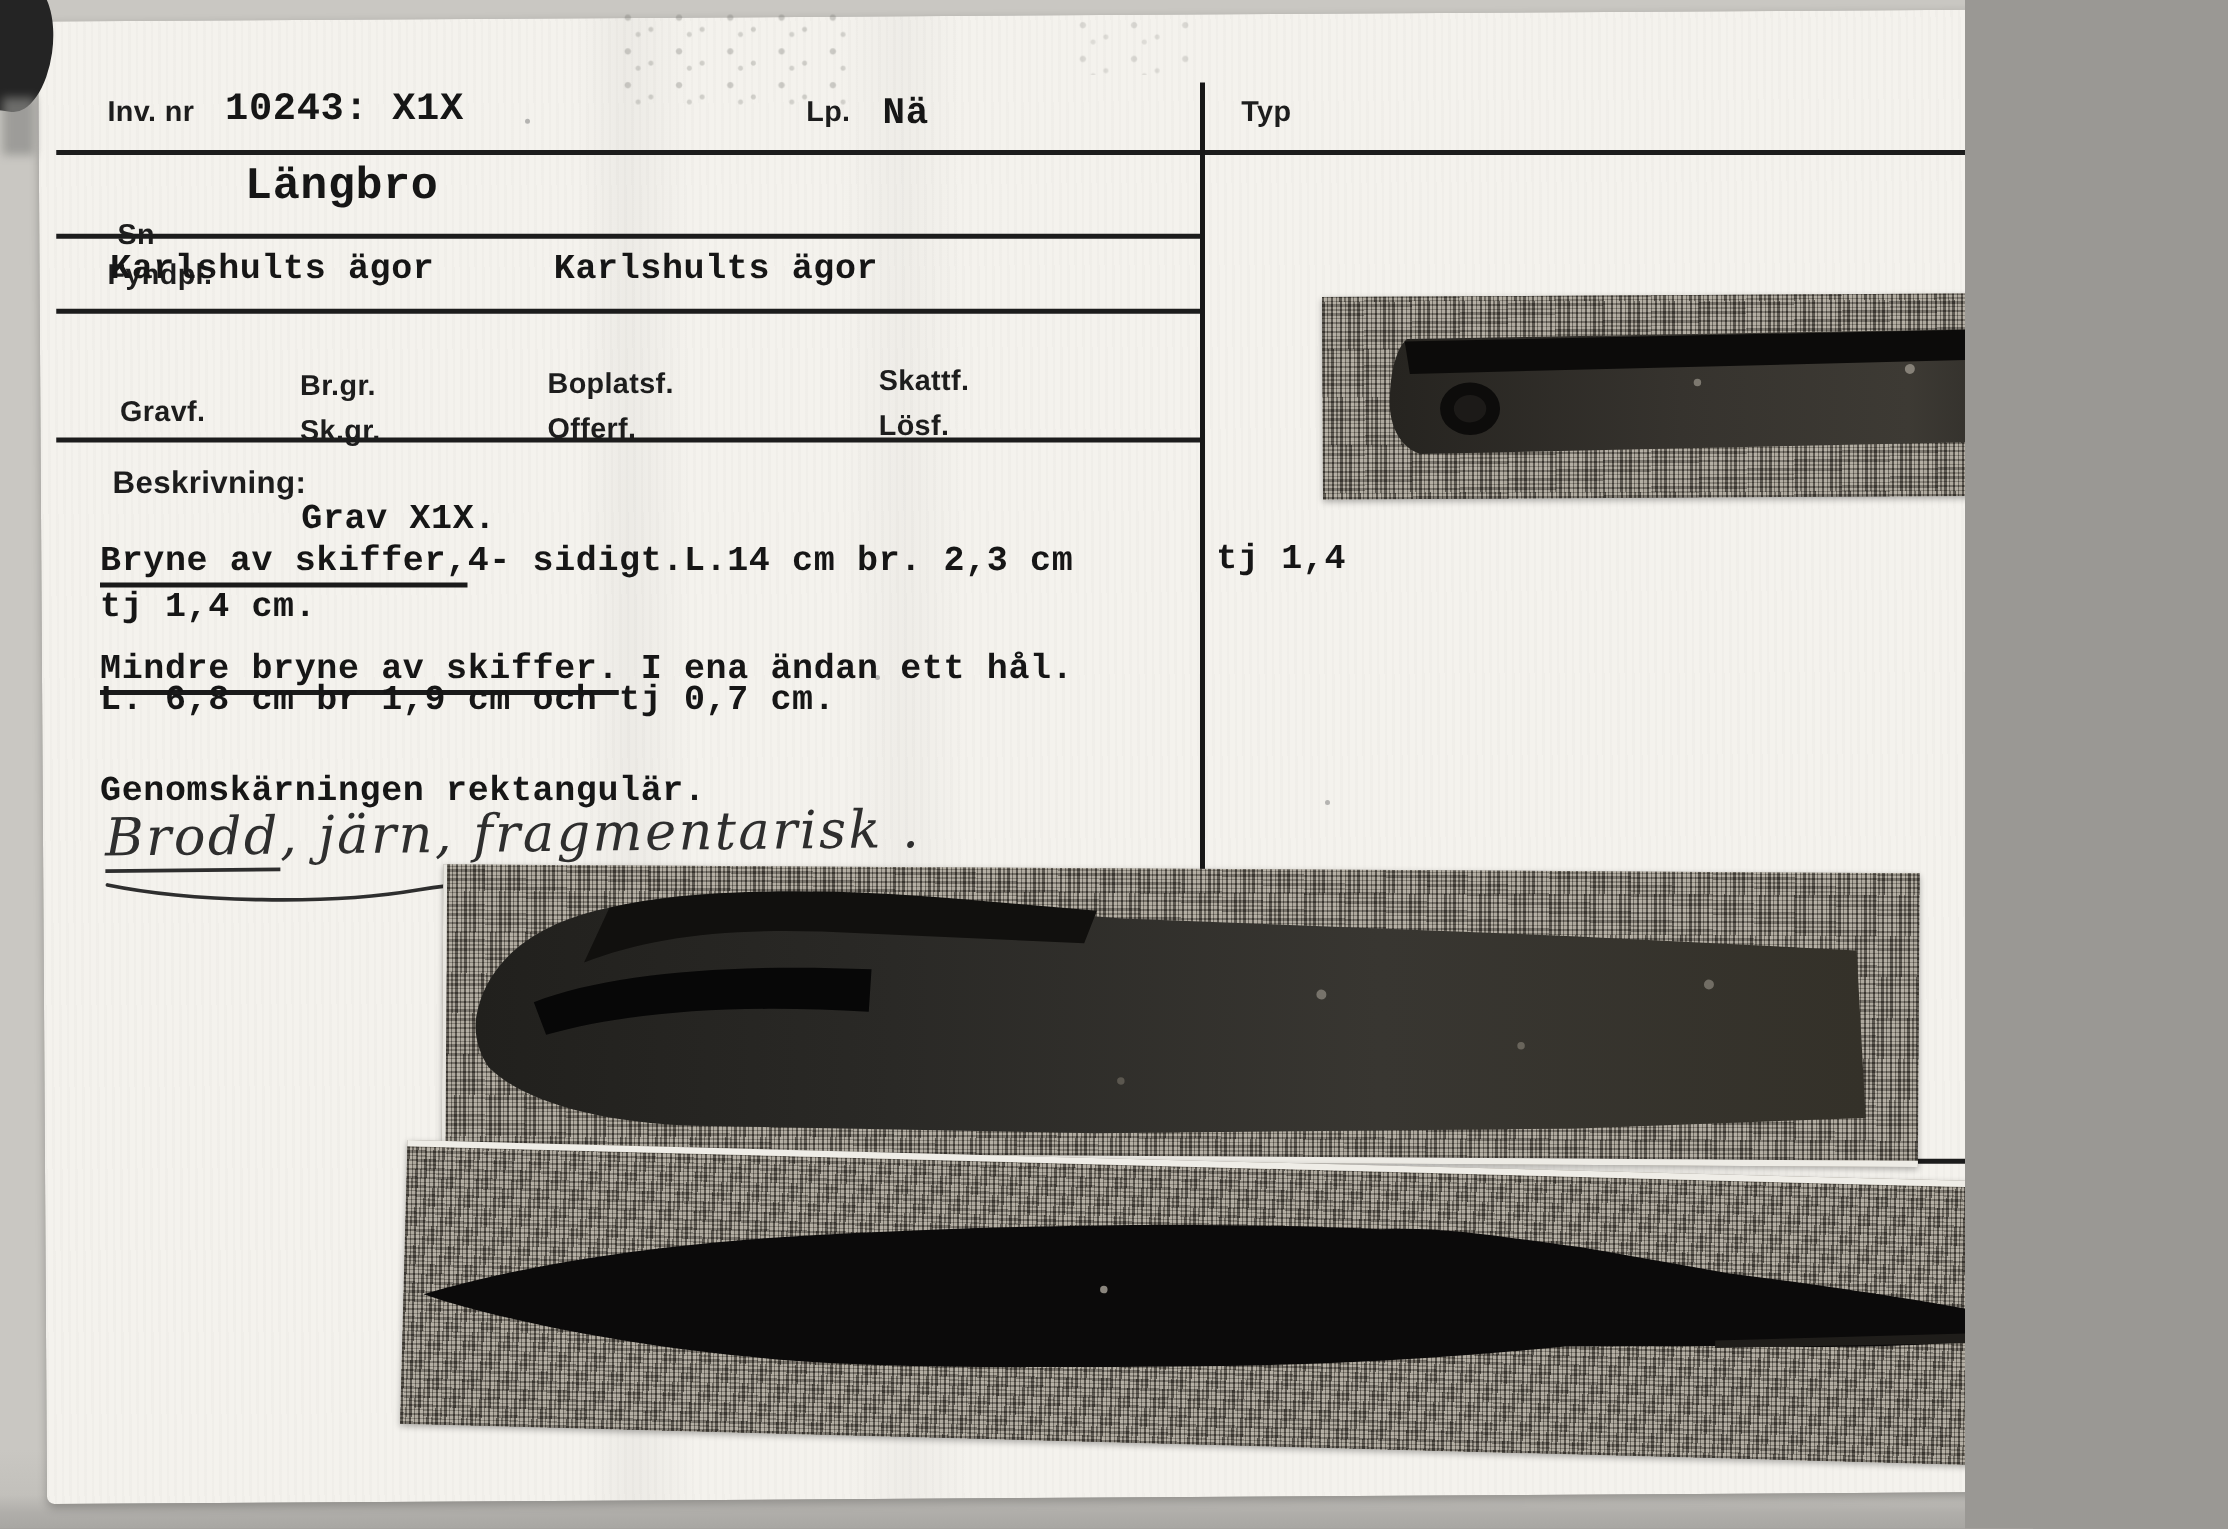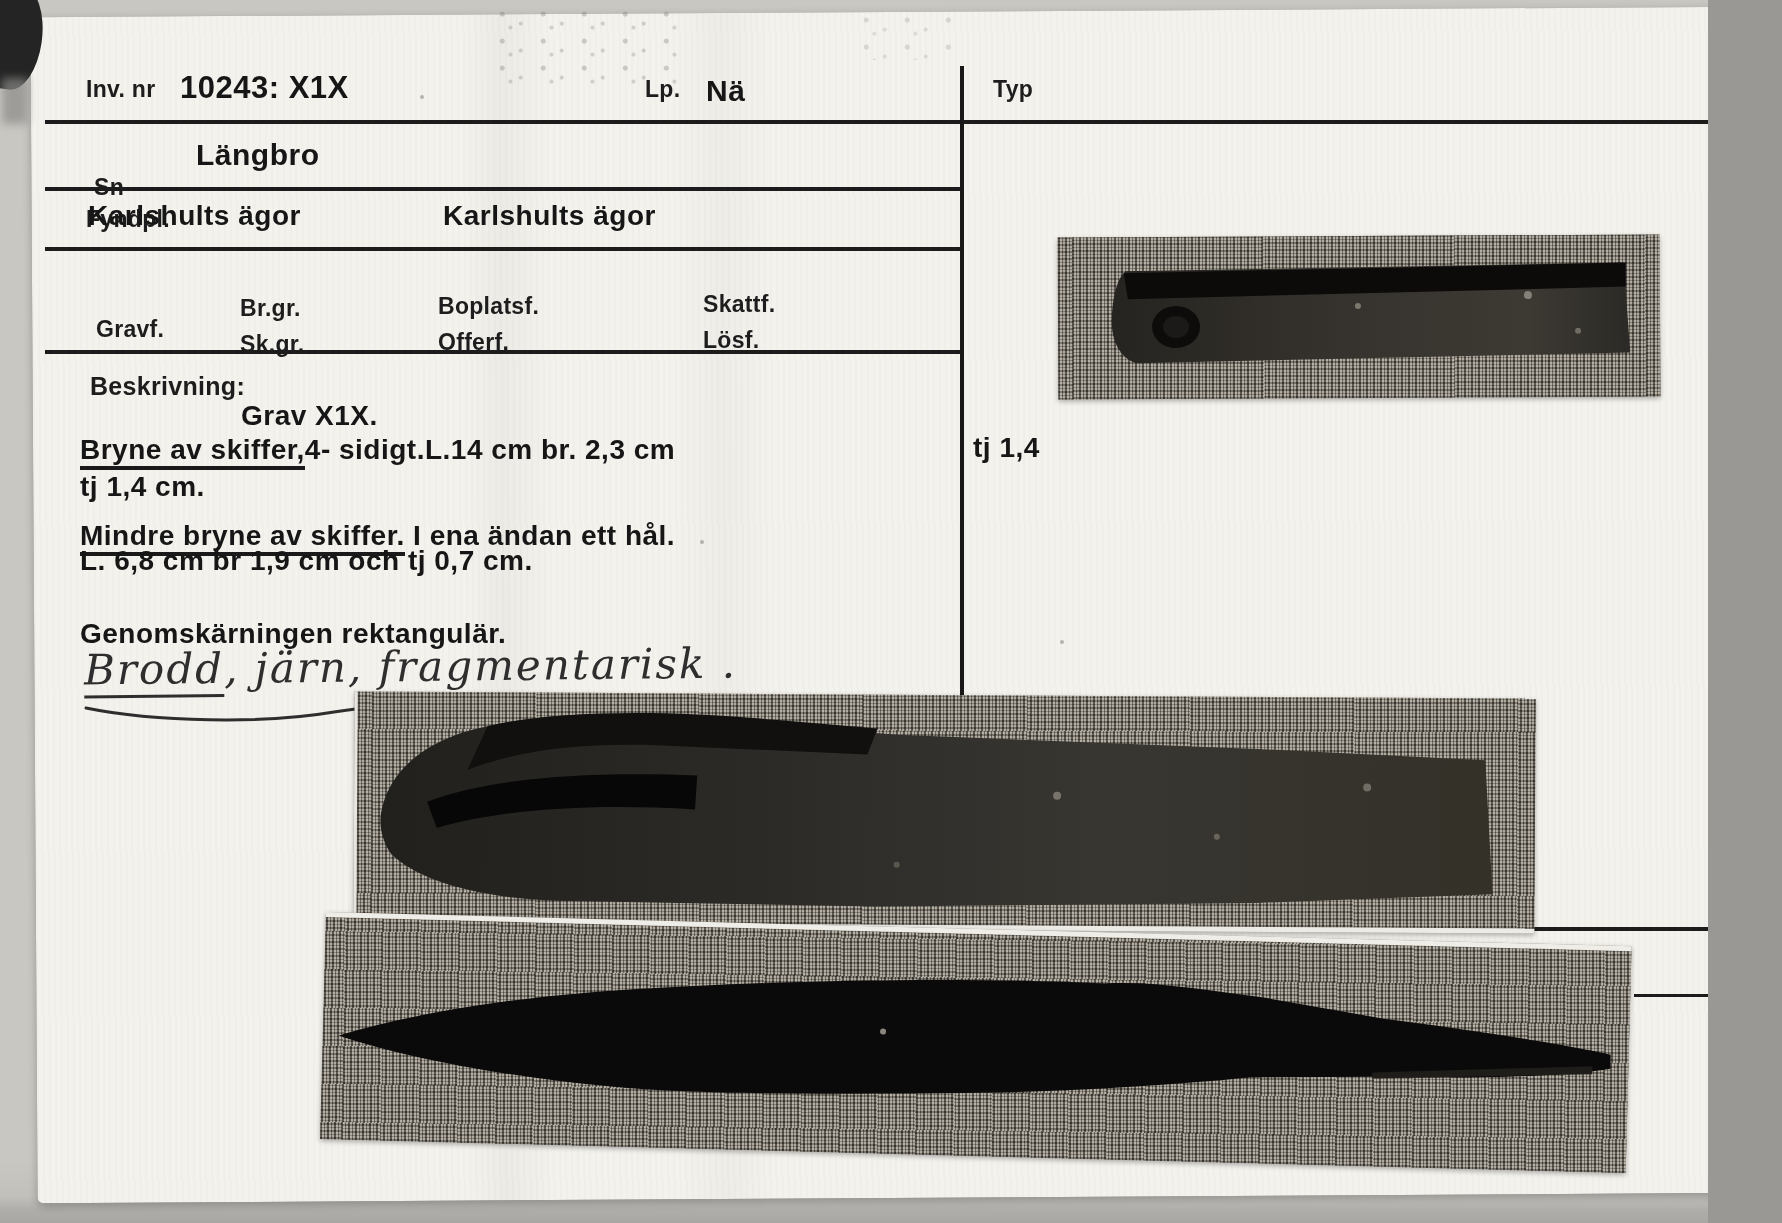--- a/index.html
+++ b/index.html
@@ -1,33 +1,33 @@
 <!DOCTYPE html>
 <html><head>
 <meta charset="utf-8">
 <style>
   html,body{margin:0;padding:0;background:#9a9894;}
-  #stage{position:relative;width:1708px;height:1223px;overflow:hidden;
+  #stage{position:relative;width:1572px;height:1223px;overflow:hidden;
     background:linear-gradient(180deg,#c9c7c2 0,#c9c7c2 1160px,#c2c0bb 1196px,#b0aeaa 1210px,#a8a6a2 1223px);
     font-family:"Liberation Sans",sans-serif;}
   .abs{position:absolute;}
   
   #card{left:34px;top:12px;width:1716px;height:1186px;background:#f4f2ed;
     border-radius:6px 30px 8px 6px;transform:rotate(-0.35deg);transform-origin:50% 50%;
     box-shadow:0 3px 8px rgba(0,0,0,.25);
     background-image:
       repeating-linear-gradient(90deg, rgba(0,0,0,.016) 0 2px, rgba(255,255,255,0) 2px 6px),
       linear-gradient(90deg, rgba(0,0,0,0) 0 430px, rgba(0,0,0,.03) 470px, rgba(0,0,0,0) 520px, rgba(0,0,0,0) 640px, rgba(0,0,0,.025) 690px, rgba(0,0,0,0) 740px);}
   
   .hrule{height:4px;background:#1c1c1c;z-index:2;}
   .vrule{width:4px;background:#181818;z-index:2;}
   
   .plabel{color:#1d1d1d;font-weight:700;font-size:23px;letter-spacing:.3px;z-index:3;white-space:nowrap;}
   
-  .typed{font-family:Liberation Sans, sans-serif;font-weight:700;
+  .typed{font-family:Liberation Mono, monospace;font-weight:700;
     color:#161616;font-size:28px;letter-spacing:.5px;z-index:3;white-space:pre;}
   .u{border-bottom:4px solid #1a1a1a;padding-bottom:1px;}
   
   .hand{font-family:"DejaVu Serif",serif;font-style:italic;font-weight:400;color:#2e2e2e;
     font-size:42px;letter-spacing:2px;white-space:nowrap;transform:rotate(-.6deg);z-index:3;}
   .hand .u{border-bottom:3px solid #2e2e2e;}
   
   .photo{z-index:4;background-color:#8e887e;
     background-image:
       repeating-linear-gradient(90deg, rgba(25,22,18,.50) 0 2px, rgba(233,228,216,.28) 2px 4px, rgba(45,42,36,.42) 4px 5px, rgba(222,217,205,.22) 5px 7px),
@@ -73,21 +73,21 @@
   <div class="abs hrule" style="left:1634px;top:994px;width:100px;height:3px;"></div>
   <div class="abs vrule" style="left:960px;top:66px;height:882px;"></div>
 
   <div class="abs plabel" style="left:86px;top:76px;">Inv. nr</div>
   <div class="abs typed" style="left:180px;top:70px;font-size:31px;">10243: X1X</div>
   <div class="abs plabel" style="left:645px;top:76px;">Lp.</div>
   <div class="abs typed" style="left:706px;top:74px;font-size:30px;">Nä</div>
   <div class="abs plabel" style="left:993px;top:76px;">Typ</div>
 
   <div class="abs plabel" style="left:94px;top:142px;margin-top:32px;">Sn</div>
-  <div class="abs typed" style="left:196px;top:138px;font-size:30px;">Längbro</div>
+  <div class="abs typed" style="left:196px;top:128px;font-size:36px;">Längbro</div>
 
   <div class="abs plabel" style="left:86px;top:206px;">Fyndpl.</div>
   <div class="abs typed" style="left:88px;top:200px;">Karlshults ägor</div>
   <div class="abs typed" style="left:443px;top:200px;">Karlshults ägor</div>
 
   <div class="abs plabel" style="left:96px;top:316px;">Gravf.</div>
   <div class="abs plabel" style="left:240px;top:295px;">Br.gr.</div>
   <div class="abs plabel" style="left:240px;top:331px;">Sk.gr.</div>
   <div class="abs plabel" style="left:438px;top:293px;">Boplatsf.</div>
   <div class="abs plabel" style="left:438px;top:329px;">Offerf.</div>

